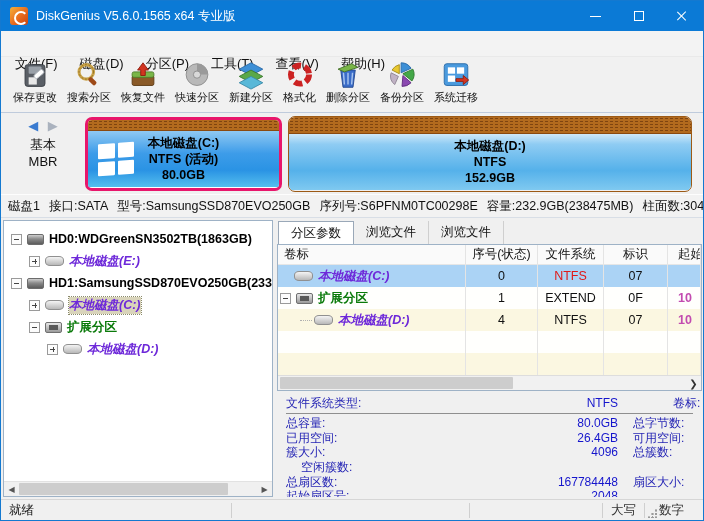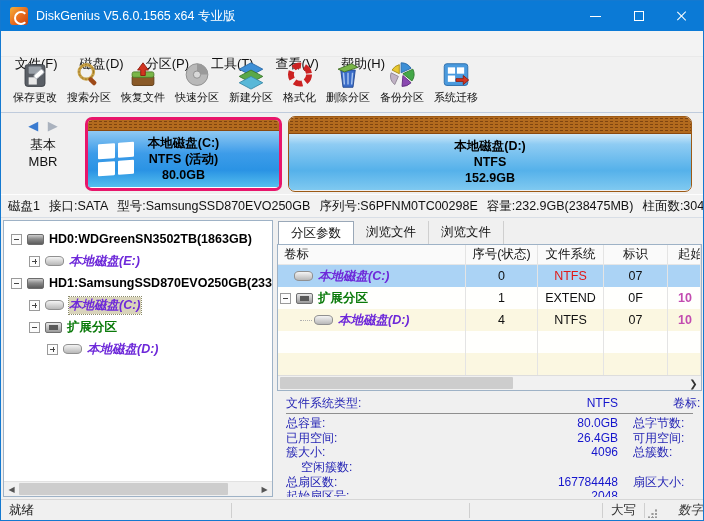--- a/index.html
+++ b/index.html
@@ -120,21 +120,21 @@
   .drlabel { margin-left:15px; color:#2424b4; }
 
   
   .statusbar { position:absolute; left:0; right:0; bottom:0; height:21px; background:#f0f0f0;
     border-top:1px solid #d6d6d6; display:flex; align-items:center; font-size:12.5px; overflow:hidden; }
   .sb-cell { height:15px; line-height:15px; border-right:1px solid #cfcfcf; }
   .sb-ready { flex:0 0 231px; padding-left:8px; }
   .sb-mid1 { flex:0 0 238px; }
   .sb-spacer { flex:1; border-right:1px solid #cfcfcf; height:15px; }
   .sb-caps { flex:0 0 42px; text-align:center; color:#333; }
-  .sb-num { flex:0 0 44px; text-align:right; color:#333; border-right:none;font-style:italic; }
+  .sb-num { flex:0 0 44px; text-align:left; color:#333; border-right:none; }
   .sb-grip { flex:0 0 14px; align-self:flex-end; height:14px; position:relative; }
   .sb-grip::before { content:""; position:absolute; right:2px; bottom:2px; width:9px; height:9px;
     background:
       radial-gradient(circle at 8px 1.5px,#9a9a9a 1px,transparent 1.3px),
       radial-gradient(circle at 8px 5px,#9a9a9a 1px,transparent 1.3px),
       radial-gradient(circle at 4.5px 5px,#9a9a9a 1px,transparent 1.3px),
       radial-gradient(circle at 8px 8.5px,#9a9a9a 1px,transparent 1.3px),
       radial-gradient(circle at 4.5px 8.5px,#9a9a9a 1px,transparent 1.3px),
       radial-gradient(circle at 1px 8.5px,#9a9a9a 1px,transparent 1.3px); }
 </style>

